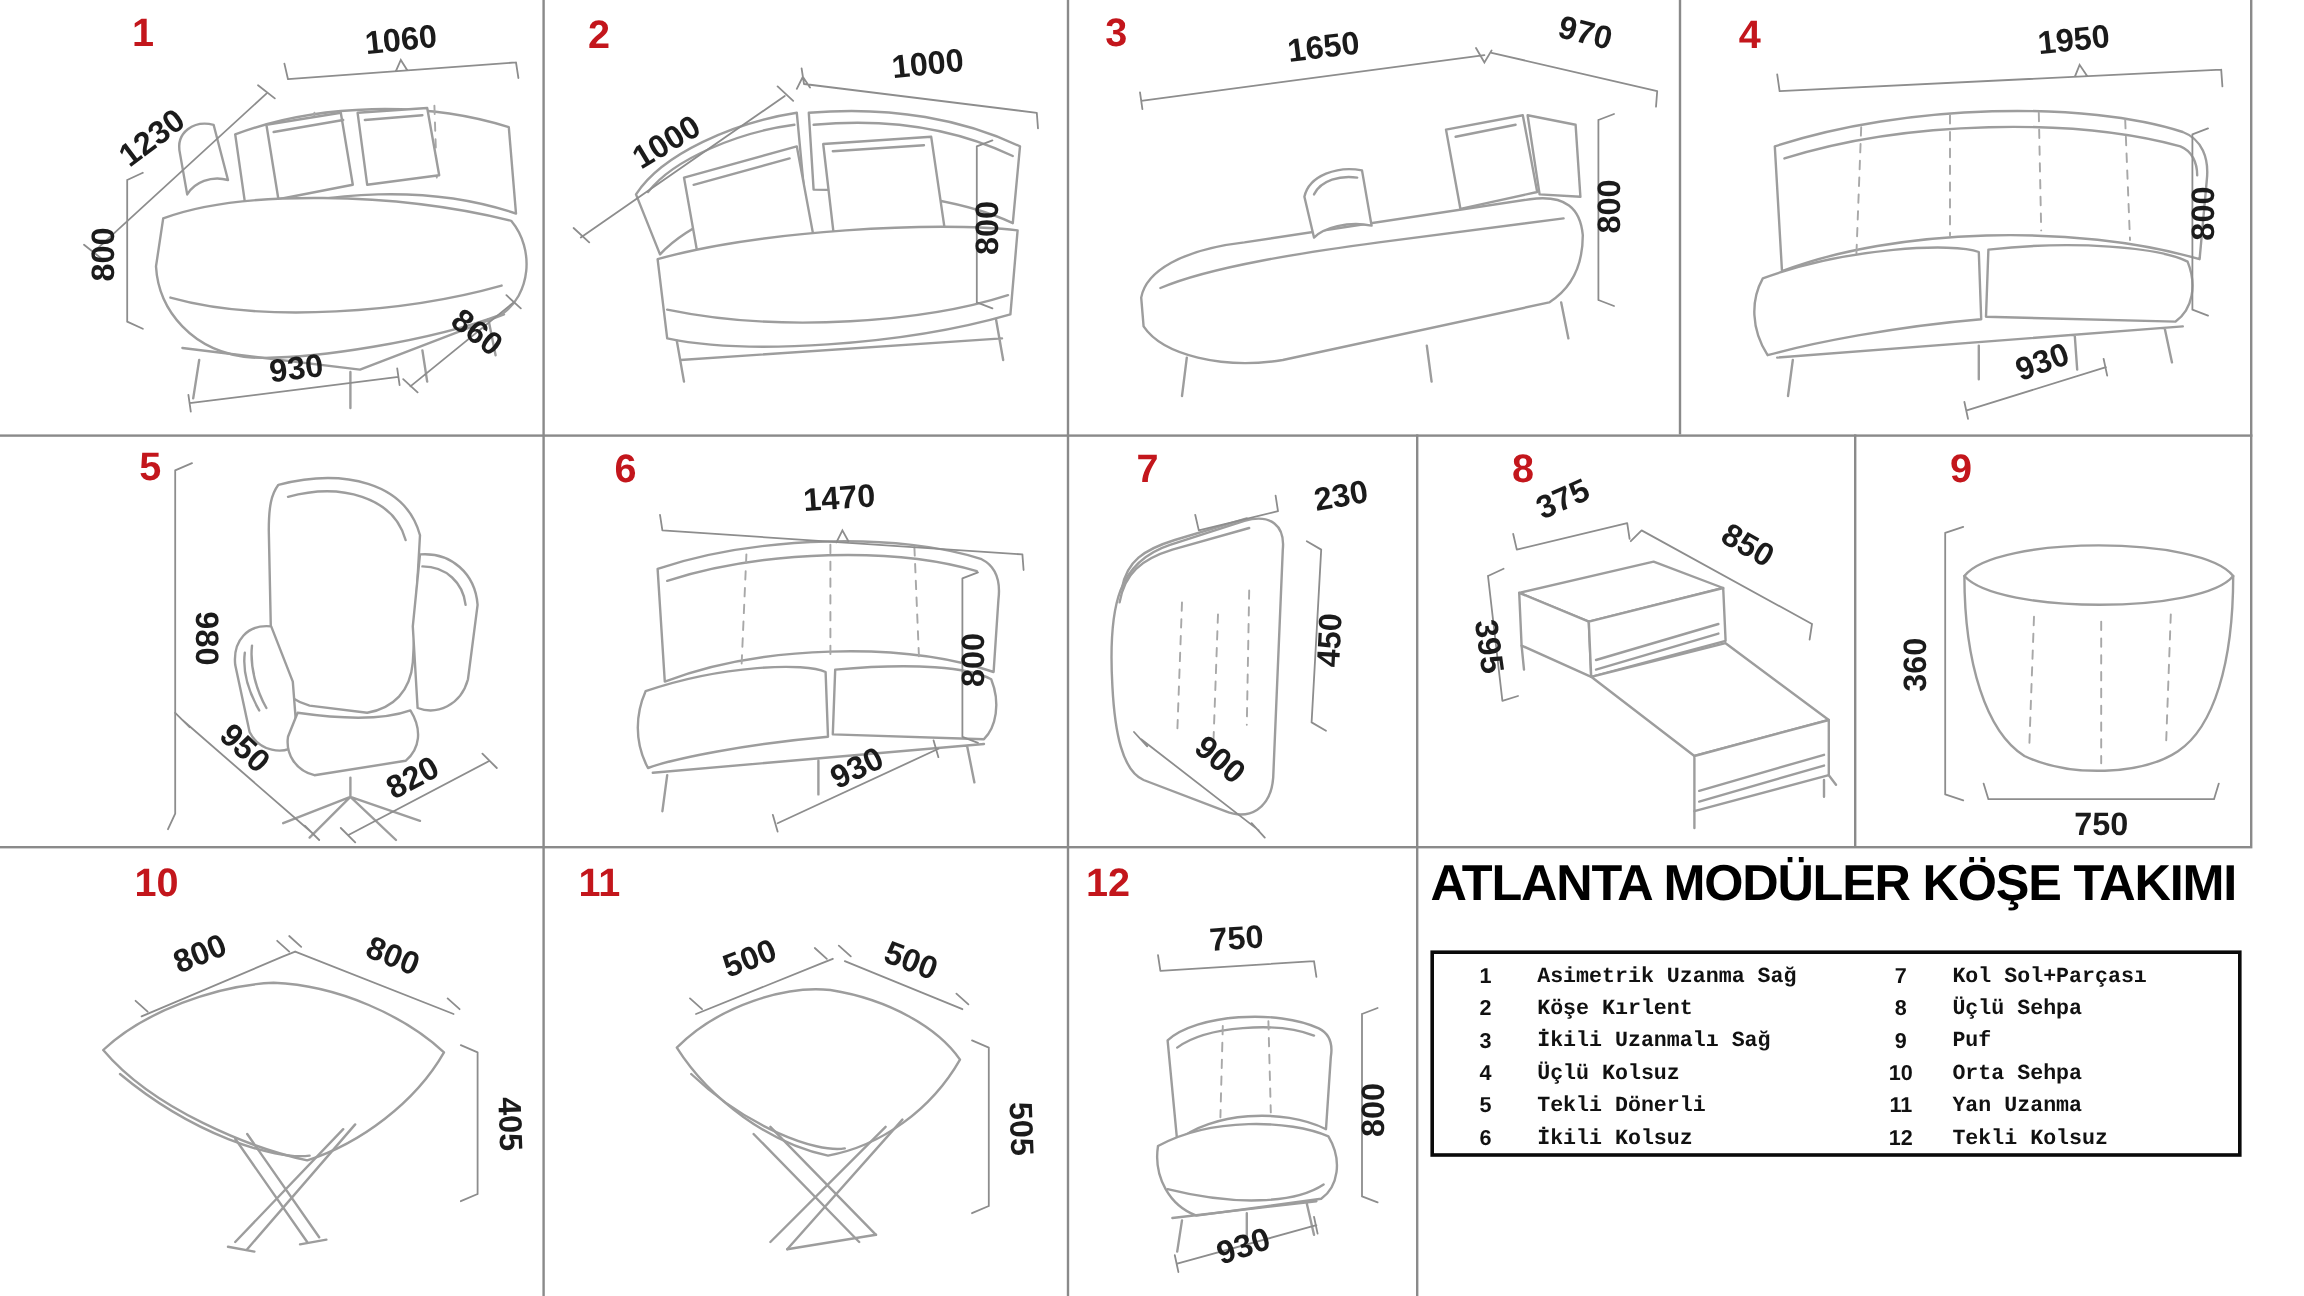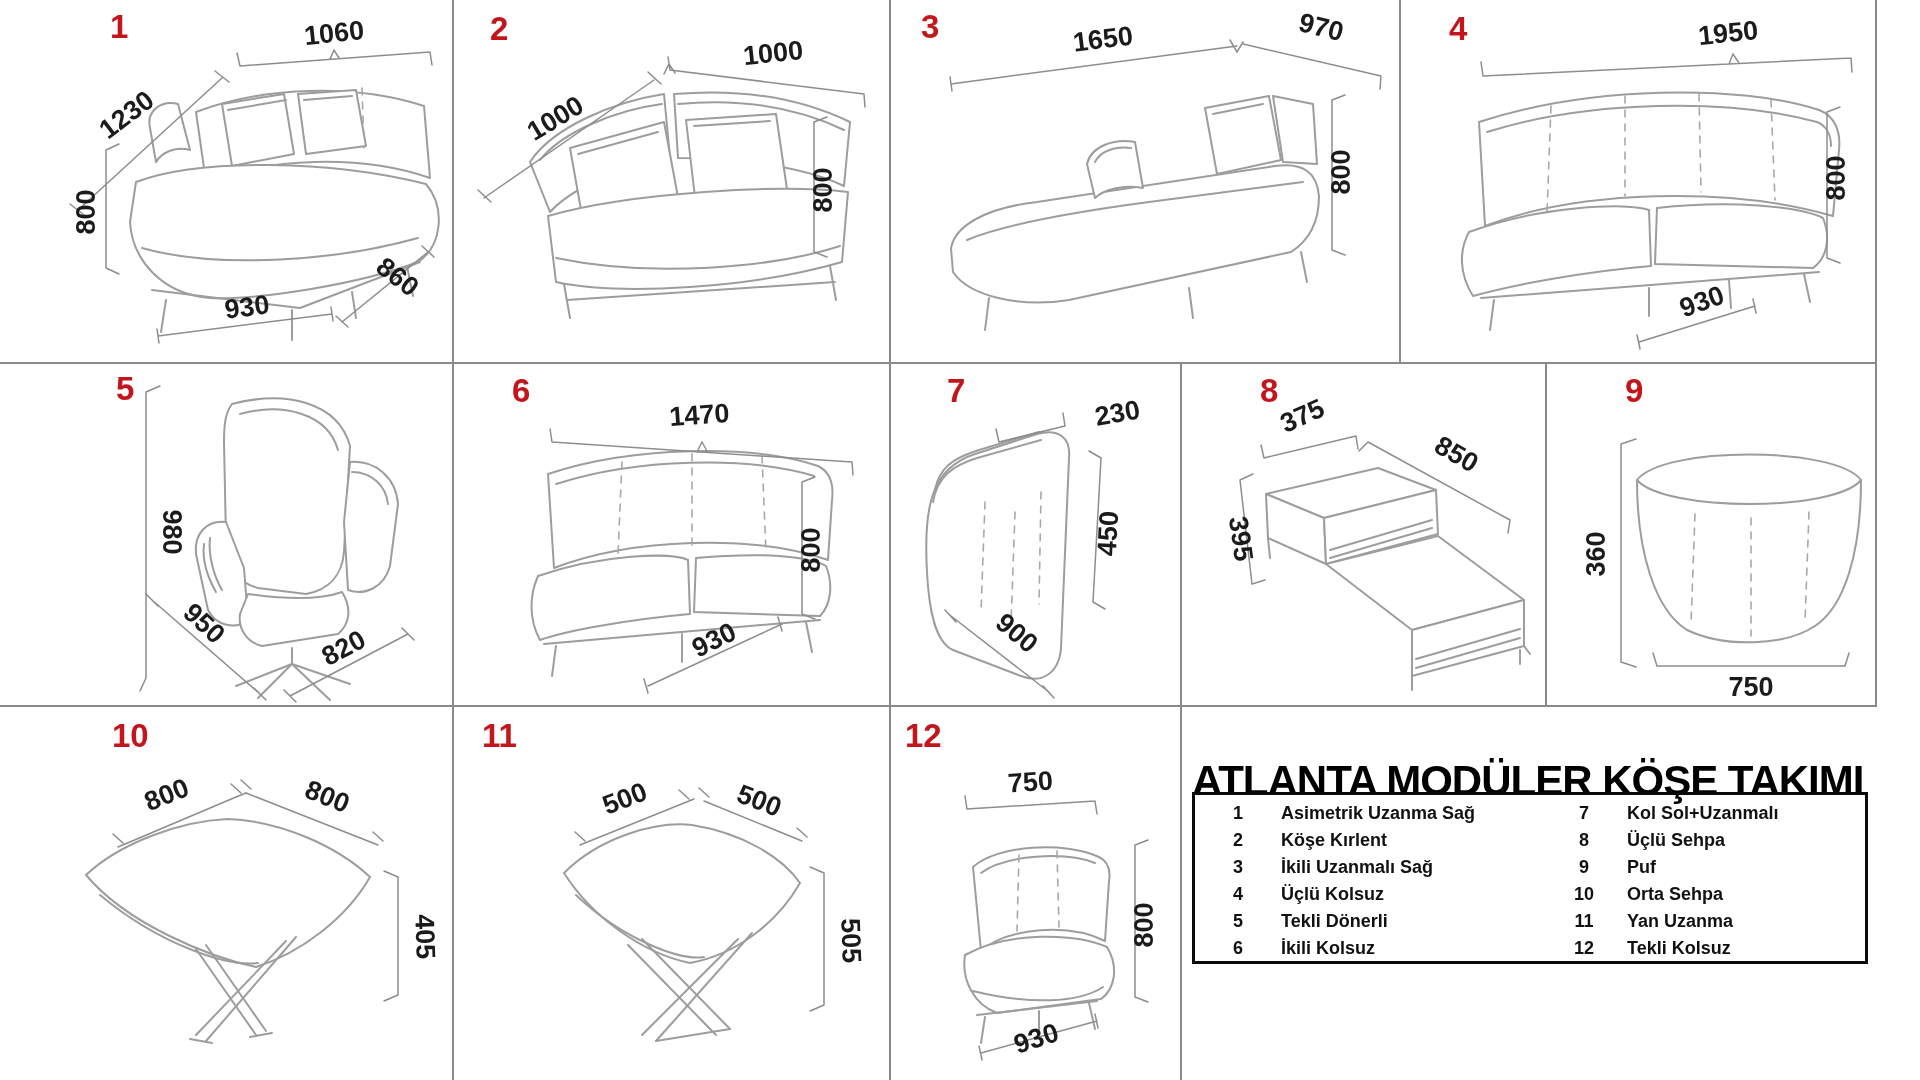--- a/index.html
+++ b/index.html
@@ -8,27 +8,27 @@
   .gridline{position:absolute;background:#8a8a8a;}
   .cell{position:absolute;}
   .cell svg{position:absolute;left:0;top:0;}
   .itemnum{position:absolute;color:#c3161c;font-weight:700;font-size:33px;line-height:1;}
   .dim{font-family:"Liberation Sans",sans-serif;font-weight:700;font-size:27px;fill:#1b1b1b;}
   .sk{fill:none;stroke:#9d9d9d;stroke-width:2;stroke-linecap:round;stroke-linejoin:round;}
   .skf{fill:#ffffff;stroke:#9d9d9d;stroke-width:2;stroke-linejoin:round;}
   .skd{fill:none;stroke:#a8a8a8;stroke-width:1.6;stroke-dasharray:7 7;stroke-linecap:round;}
   .dl{fill:none;stroke:#8d8d8d;stroke-width:1.5;stroke-linecap:round;}
   #title{position:absolute;left:1192px;top:712px;width:690px;font-size:42px;font-weight:700;
-         color:#000;letter-spacing:-1px;white-space:nowrap;margin-top:45px;}
+         color:#000;letter-spacing:-1px;white-space:nowrap;}
   #legendbox{position:absolute;left:1192px;top:792px;width:676px;height:172px;
              border:3px solid #0a0a0a;box-sizing:border-box;
              display:grid;grid-template-columns:86px 260px 86px 1fr;
              grid-auto-rows:27px;align-items:center;padding-top:5px;}
   .lnum{font-size:18px;font-weight:700;text-align:center;color:#111;}
-  .llab{font-size:18px;font-weight:700;text-align:left;color:#111;}
+  .llab{font-size:18px;font-weight:700;text-align:left;color:#111;font-family:Liberation Mono, monospace;}
 </style>
 </head>
 <body>
 
 <div id="sheet">
 
   <div class="gridline" style="left:0;top:362px;width:1877px;height:2px;"></div>
   <div class="gridline" style="left:0;top:705px;width:1877px;height:2px;"></div>
   <div class="gridline" style="left:452px;top:0;width:2px;height:1080px;"></div>
   <div class="gridline" style="left:889px;top:0;width:2px;height:1080px;"></div>
@@ -309,21 +309,21 @@
       <text class="dim" text-anchor="middle" transform="translate(150,342) rotate(-18)">930</text>
     </svg>
   </div>
 
   <div id="title">ATLANTA MODÜLER KÖŞE TAKIMI</div>
 
   <div id="legendbox">
     <div class="lnum">1</div>
     <div class="llab">Asimetrik Uzanma Sağ</div>
     <div class="lnum">7</div>
-    <div class="llab">Kol Sol+Uzanmalı</div>
+    <div class="llab">Kol Sol+Parçası</div>
 
     <div class="lnum">2</div>
     <div class="llab">Köşe Kırlent</div>
     <div class="lnum">8</div>
     <div class="llab">Üçlü Sehpa</div>
 
     <div class="lnum">3</div>
     <div class="llab">İkili Uzanmalı Sağ</div>
     <div class="lnum">9</div>
     <div class="llab">Puf</div>

